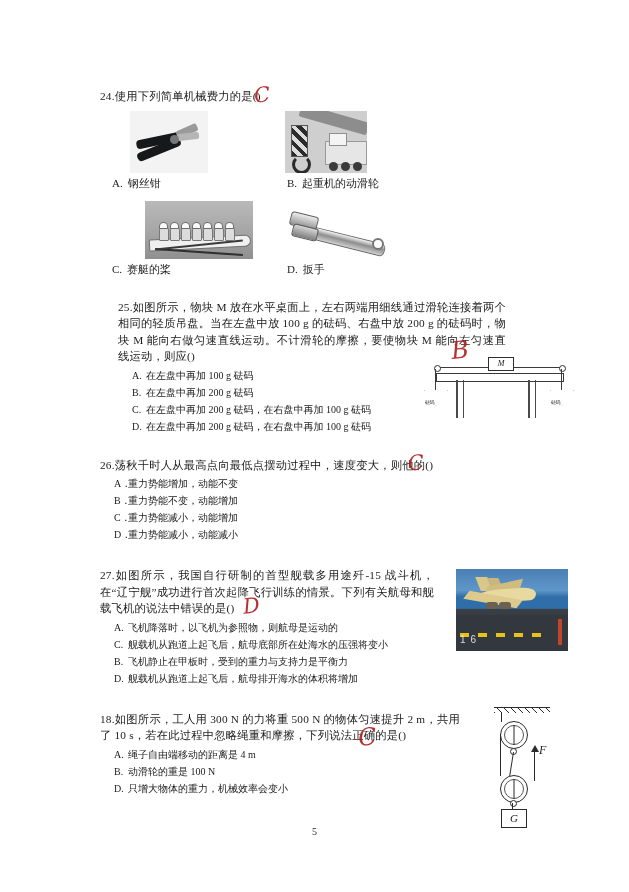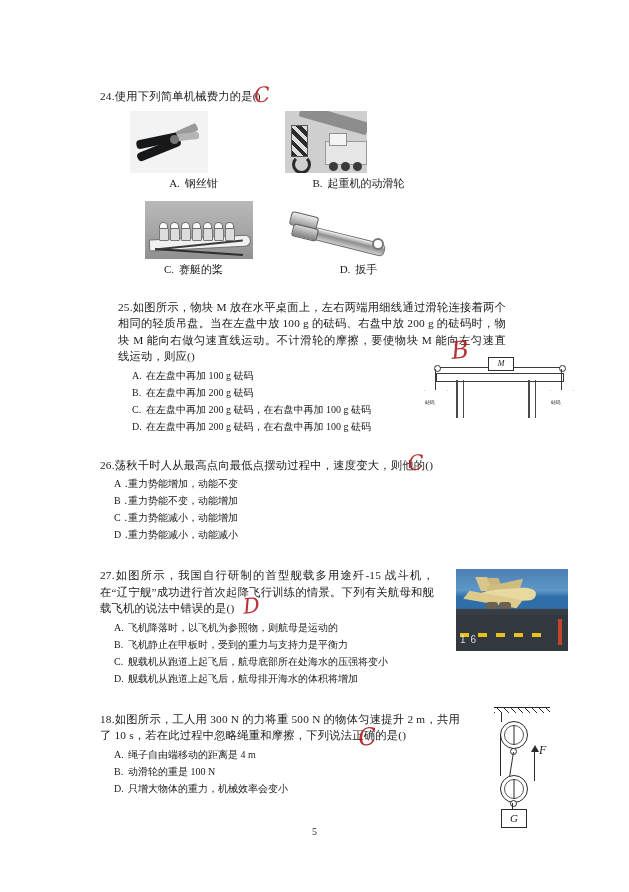--- a/index.html
+++ b/index.html
@@ -74,21 +74,21 @@
   .pic-grid {
     margin-top: 6px;
     width: 330px;
   }
   .pic-row {
     display: flex;
     align-items: flex-end;
   }
   .pic-cell {
     width: 175px;
-    text-align: center;
+    text-align: left;
   }
   .pic-cell.second { width: 155px; }
   .cap {
     font-size: 11px;
     margin-top: 3px;
     padding-left: 12px;
   }
   .cap .lab { margin-right: 5px; }
 
   .ph {
@@ -483,22 +483,22 @@
     </div>
 
     <div class="q" style="margin-top:24px;">
       <div class="q-stem" style="width:334px;">
         <span class="q-num">27.</span><span>如图所示，我国自行研制的首型舰载多用途歼-15 战斗机，在“辽宁舰”成功进行首次起降飞行训练的情景。下列有关航母和舰载飞机的说法中错误的是(</span><span>)</span>
       </div>
       <div class="ink" style="left:143px; top:29px;">D</div>
 
       <div class="opts">
         <div class="opt"><span class="lab">A.</span><span>飞机降落时，以飞机为参照物，则航母是运动的</span></div>
+        <div class="opt"><span class="lab">C.</span><span>舰载机从跑道上起飞后，航母底部所在处海水的压强将变小</span></div>
         <div class="opt"><span class="lab">B.</span><span>飞机静止在甲板时，受到的重力与支持力是平衡力</span></div>
-        <div class="opt"><span class="lab">C.</span><span>舰载机从跑道上起飞后，航母底部所在处海水的压强将变小</span></div>
         <div class="opt"><span class="lab">D.</span><span>舰载机从跑道上起飞后，航母排开海水的体积将增加</span></div>
       </div>
 
       <div class="photo27">
         <div class="deck"></div>
         <div class="tail"></div>
           <div class="tail2"></div>
         <div class="wing2"></div>
         <div class="jet-body"></div>
         <div class="wing"></div>

